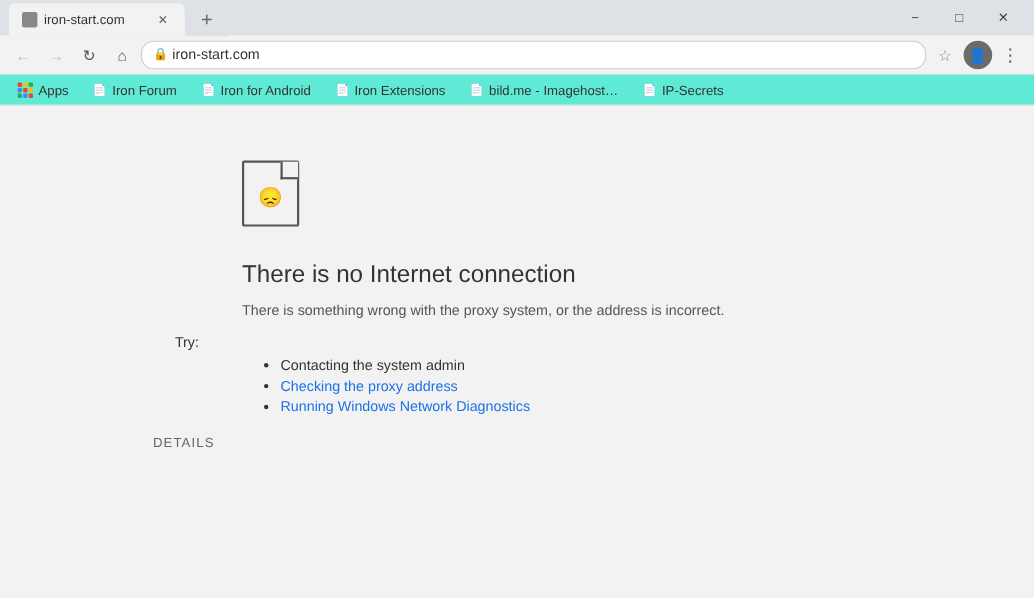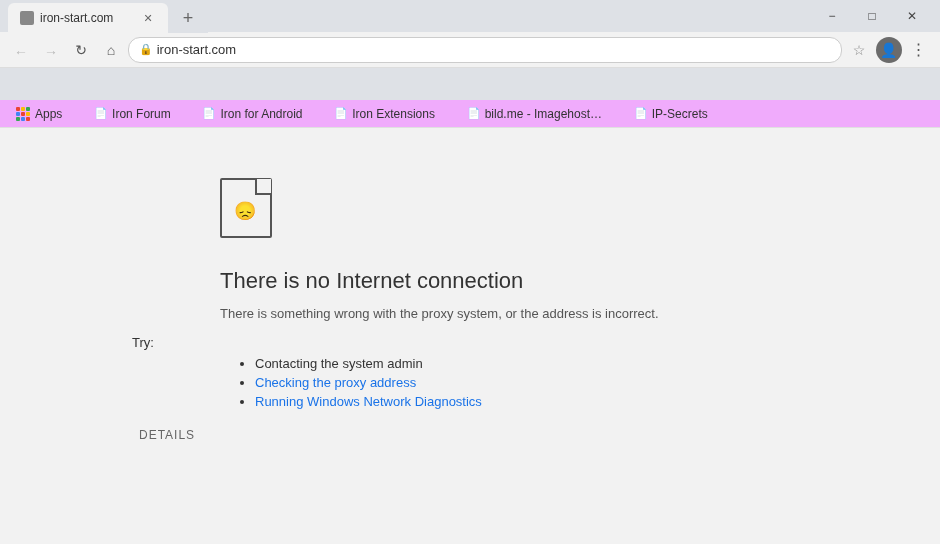--- a/index.html
+++ b/index.html
@@ -108,25 +108,24 @@
       width: 26px; height: 26px;
       display: flex; align-items: center; justify-content: center;
       background: #6b6b6b; border-radius: 50%; color: white; font-size: 14px;
     }
 
     
     .bookmarks-bar {
       display: flex;
       align-items: center;
       height: 28px;
-      background: #f0abfc;
+      background: #5eead4;
       padding: 0 8px;
-      gap: 16px;
+      gap: 6px;
       border-bottom: 1px solid #e0e0e0;
-      margin-top: 32px;
     }
     .bookmark-item {
       display: flex; align-items: center;
       padding: 2px 8px;
       font-size: 12px; color: #333;
       border-radius: 3px; cursor: pointer; white-space: nowrap;
     }
     .bookmark-icon {
       font-size: 11px; margin-right: 4px; color: #555;
     }
@@ -180,21 +179,21 @@
     .error-title {
       font-size: 22px; font-weight: normal; color: #333;
       margin-bottom: 12px; margin-left: 160px;
     }
     .error-subtitle {
       font-size: 13px; color: #555;
       margin-bottom: 14px; margin-left: 160px;
     }
     .try-label {
       font-size: 13px; color: #333;
-      margin-bottom: 6px; margin-left: 72px;
+      margin-bottom: 6px; margin-left: 99px;
     }
     .try-list {
       list-style: disc;
       padding-left: 20px;
       margin-left: 175px;
       margin-bottom: 16px;
     }
     .try-list li {
       font-size: 13px;
       color: #333;

